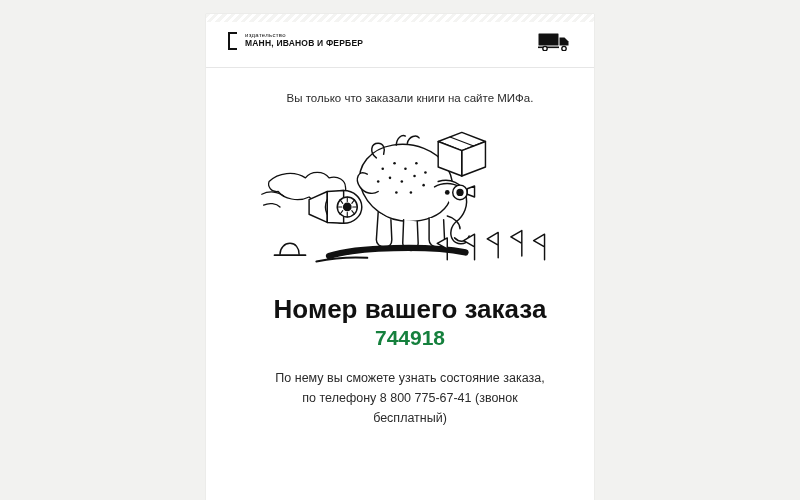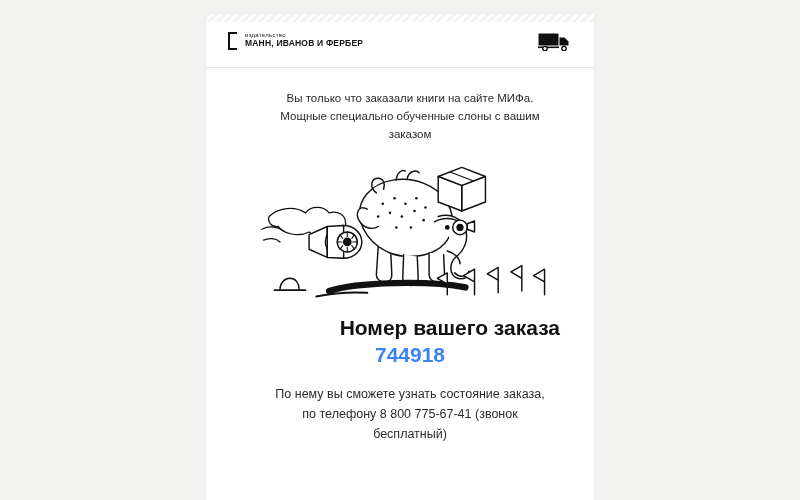--- a/index.html
+++ b/index.html
@@ -88,32 +88,32 @@
     font-size: 11.5px;
     line-height: 1.55;
     color: #2b2b2b;
   }
   .illus {
     margin-top: 6px;
     display: flex;
     justify-content: center;
   }
   .order-title {
-    text-align: right;
-    font-size: 21px;
+    text-align: center;
+    font-size: 26px;
     font-weight: bold;
     color: #111;
     line-height: 1.25;
-    margin-top: 1px;
+    margin-top: 14px;
   }
   .order-number {
     text-align: center;
     font-size: 21px;
     font-weight: bold;
-    color: #3b82f6;
+    color: #15803d;
     line-height: 1.25;
   }
   .note {
     text-align: center;
     font-size: 12.5px;
     line-height: 1.6;
     color: #2b2b2b;
     margin-top: 16px;
   }
 </style>
@@ -142,21 +142,20 @@
           <circle cx="7" cy="17.6" r="2.2" fill="#fff" stroke="#111" stroke-width="1.4"></circle>
           <circle cx="26" cy="17.6" r="2.2" fill="#fff" stroke="#111" stroke-width="1.4"></circle>
         </svg>
       </div>
     </div>
 
     <div class="body">
 
       <div class="intro">
         <div>Вы только что заказали книги на сайте МИФа.</div>
-        <div>Мощные специально обученные слоны с вашим заказом</div>
       </div>
 
       <div class="illus">
         <svg width="330" height="165" viewBox="0 0 330 165" fill="none" xmlns="http://www.w3.org/2000/svg" stroke="#111" stroke-width="1.6" stroke-linecap="round" stroke-linejoin="round">
 
           <g fill="none" stroke="#111" stroke-width="1.4">
             <path d="M4 92 c6 -3 14 -2 18 2"></path>
             <path d="M2 80 c8 -4 18 -3 24 2"></path>
             <path d="M10 66 c10 -10 28 -12 40 -4 c6 -8 20 -8 26 0 c10 -3 18 3 18 10 c2 8 -6 14 -14 13 c-8 5 -20 4 -26 -2 c-12 6 -28 2 -34 -6 c-8 1 -12 -6 -10 -11 z"></path>
           </g>

